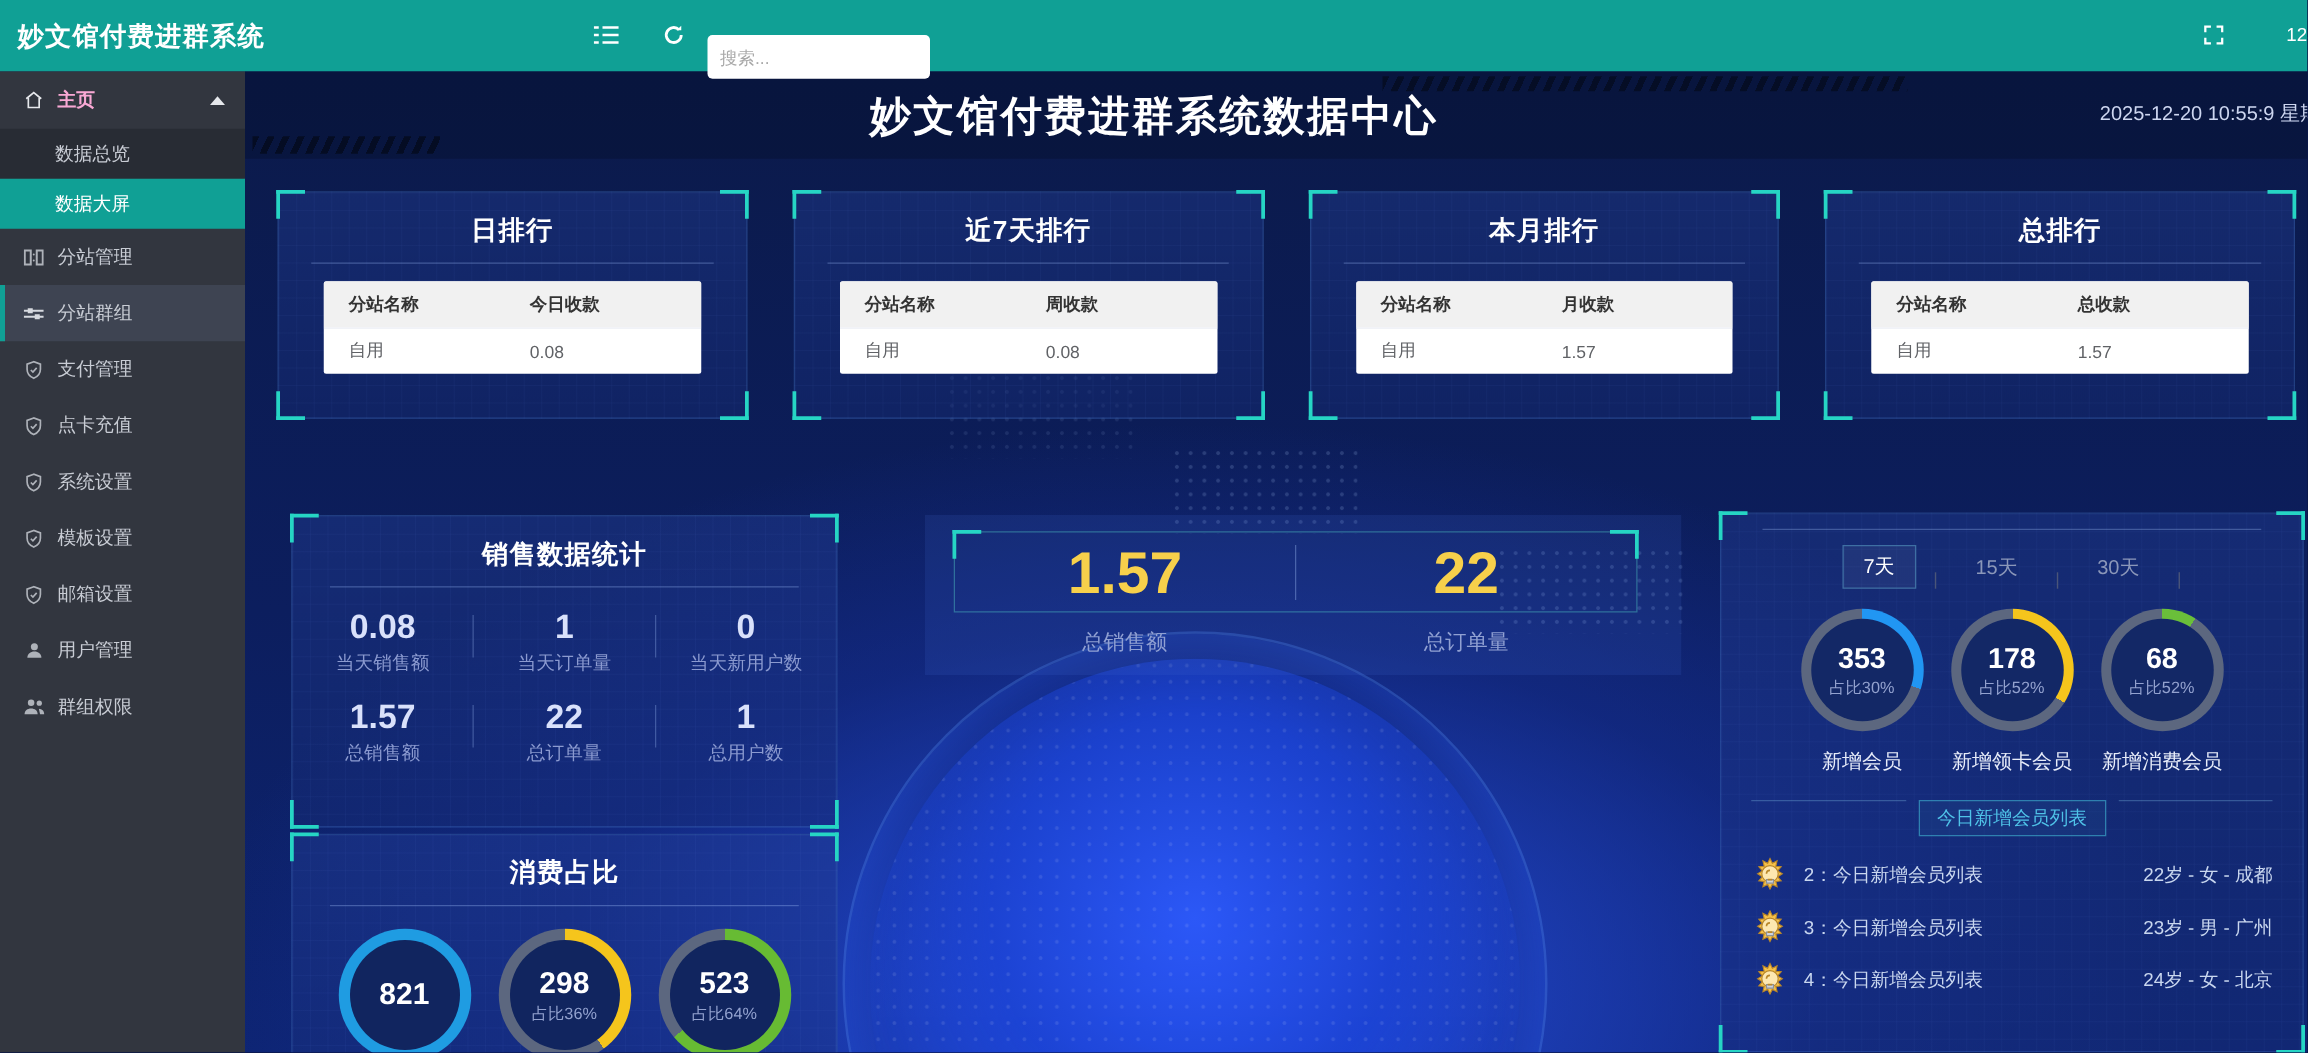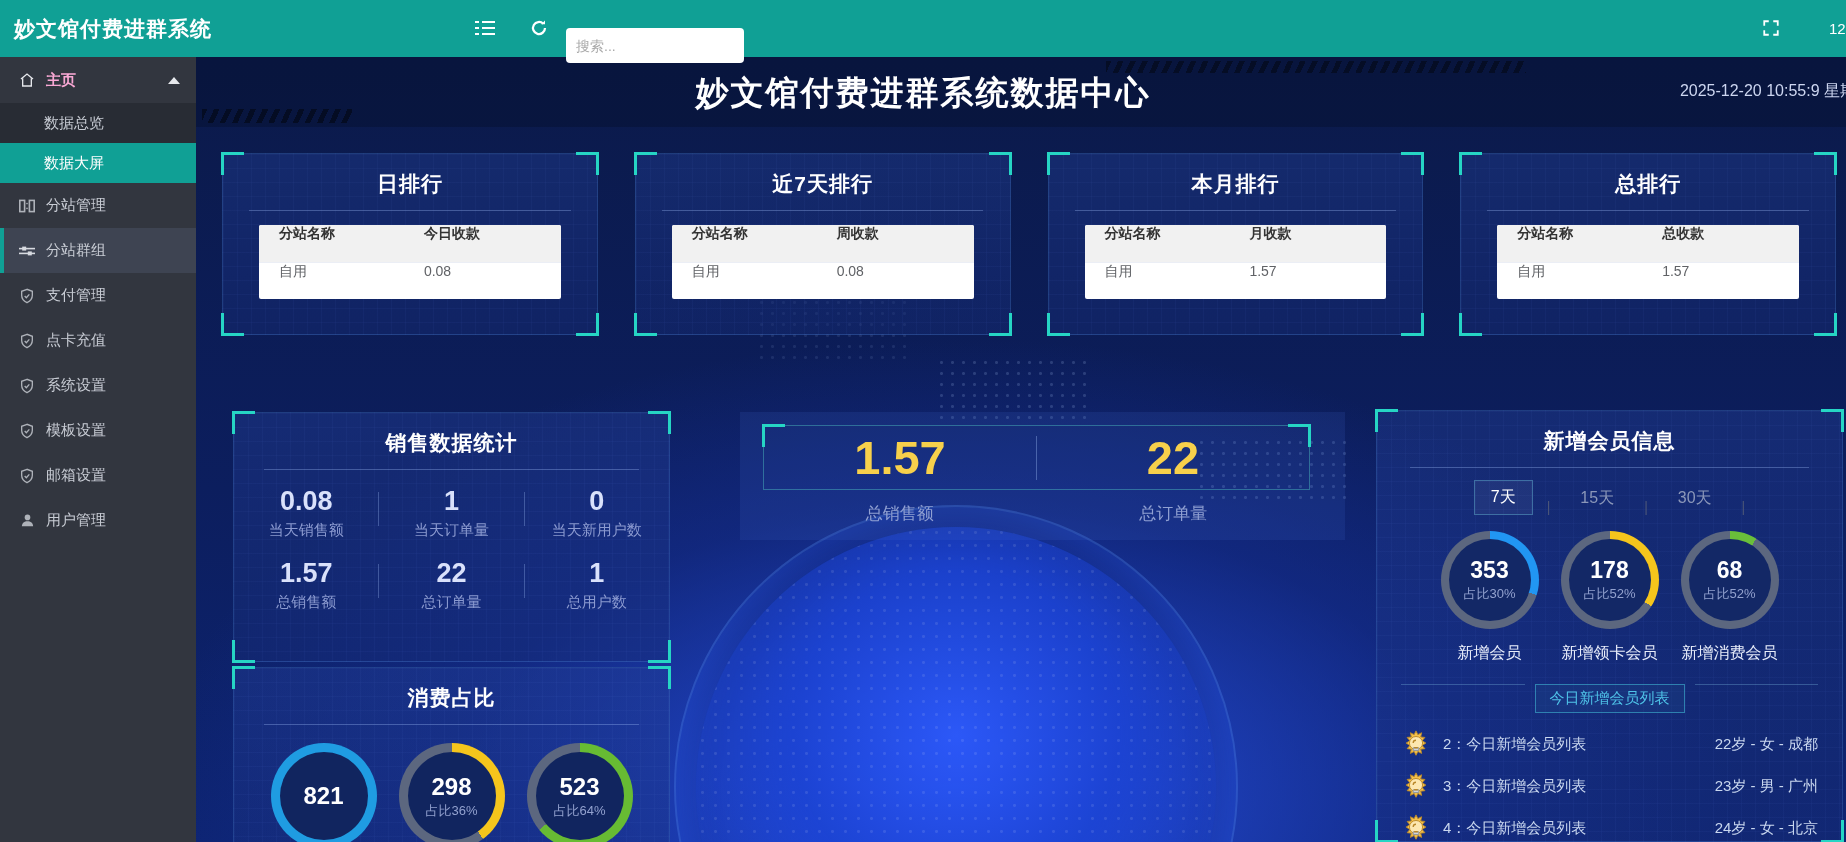--- a/index.html
+++ b/index.html
@@ -79,21 +79,21 @@
   .panel .bl::before { bottom:-2px; left:-2px; border-right:none; border-top:none; }
   .panel .bl::after { bottom:-2px; right:-2px; border-left:none; border-top:none; }
   .p-title { text-align:center; color:#fff; font-size:21px; font-weight:bold; letter-spacing:1px; padding-top:16px; }
   .p-divider { height:1px; background:rgba(170,200,255,.3); margin:12px auto 0; width:86%; }
 
   
   .rank-row { position:absolute; left:26px; top:96px; width:1614px; height:182px;
     display:flex; gap:37px; }
   .rank-card { position:relative; width:376px; height:182px; }
   .rank-table { margin:14px 36px 0; background:#fff; border-radius:2px; overflow:hidden; }
-  .rt-row { display:flex; height:37px; font-size:14px; }
+  .rt-row { display:flex; height:37px; align-items:center; font-size:14px; }
   .rt-head { background:#f1f1f1; font-weight:bold; color:#333; }
   .rt-body { color:#606266; border-top:1px solid #ebeef5; }
   .rt-c1 { width:50%; padding-left:20px; }
   .rt-c2 { width:50%; padding-left:14px; }
 
   
   .sales-panel { left:37px; top:355px; width:437px; height:250px; }
   .stat-grid { display:flex; flex-direction:column; margin-top:8px; gap:10px; }
   .stat-row { display:flex; align-items:center; }
   .stat-cell { flex:1; text-align:center; padding-top:8px; }
@@ -271,20 +271,31 @@
     </div>
     <div class="s-item">
       <span class="ic">
         <svg width="15" height="15" viewBox="0 0 24 24" fill="#aeb2b9">
           <circle cx="12" cy="7" r="4.5"></circle>
             <path d="M3 21c0-5 4-8 9-8s9 3 9 8H3z"></path>
         </svg>
         </span>
       <span>用户管理</span>
     </div>
+    <div class="s-item">
+      <span class="ic">
+        <svg width="17" height="15" viewBox="0 0 26 22" fill="#aeb2b9">
+          <circle cx="9" cy="6" r="4"></circle>
+            <path d="M1 20c0-4.5 3.5-7 8-7s8 2.5 8 7H1z"></path>
+          <circle cx="19" cy="6.5" r="3.2"></circle>
+            <path d="M18.5 13.4c3.7.4 6.5 2.7 6.5 6.6h-5"></path>
+        </svg>
+        </span>
+      <span>群组权限</span>
+    </div>
   </div>
 
   <div class="main">
     <div class="globe-ring"></div>
     <div class="globe"></div>
     <div class="dotpatch" style="left:740px; top:300px;"></div>
     <div class="dotpatch" style="left:1000px; top:380px;"></div>
     <div class="dotpatch" style="left:560px; top:240px; opacity:.2;"></div>
 
     <div class="d-header">
@@ -425,21 +436,20 @@
         <div class="ring" style="background: conic-gradient(rgb(103, 187, 51) 0deg, rgb(103, 187, 51) 64%, rgb(92, 103, 127) 64%, rgb(92, 103, 127) 100%);">
           <div class="ring-inner">
             <div class="ring-val">523</div>
             <div class="ring-pct">占比64%</div>
           </div>
         </div>
       </div>
     </div>
 
     <div class="panel members-panel"><i class="bl"></i>
-      <div class="p-title">新增会员信息</div>
       <div class="p-divider"></div>
       <div class="tab-row">
         <div class="tab active">7天</div>
         <span class="tab-sep">|</span>
         <div class="tab">15天</div>
         <span class="tab-sep">|</span>
         <div class="tab">30天</div>
         <span class="tab-sep">|</span>
       </div>
       <div class="m-ring-row">

